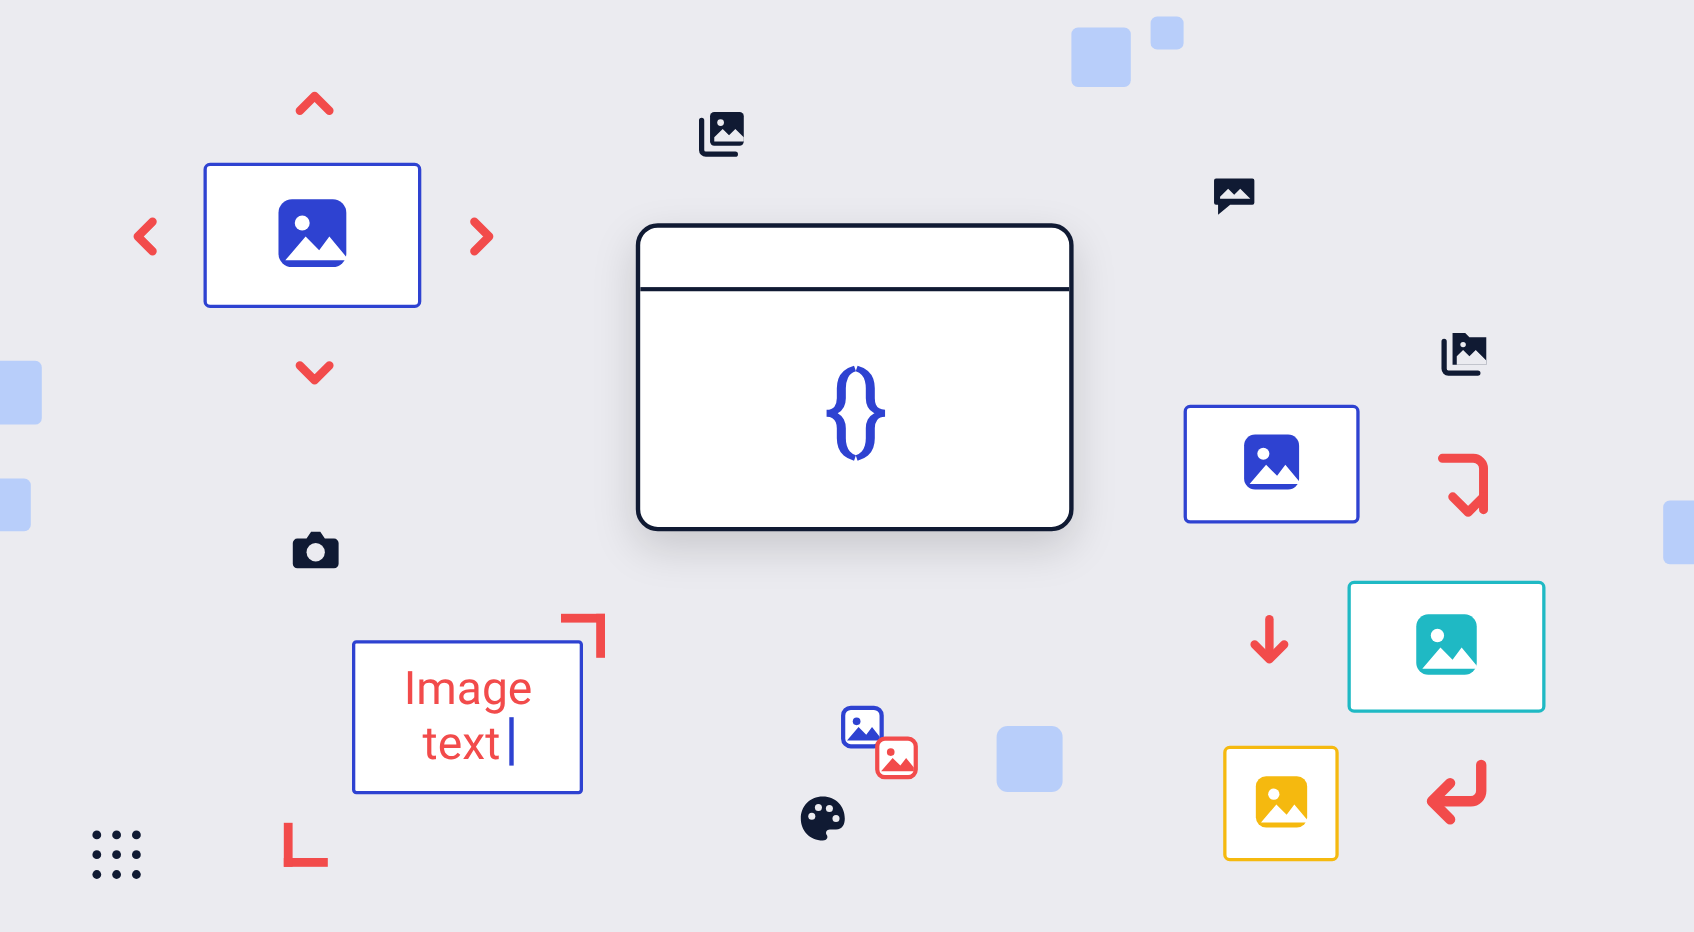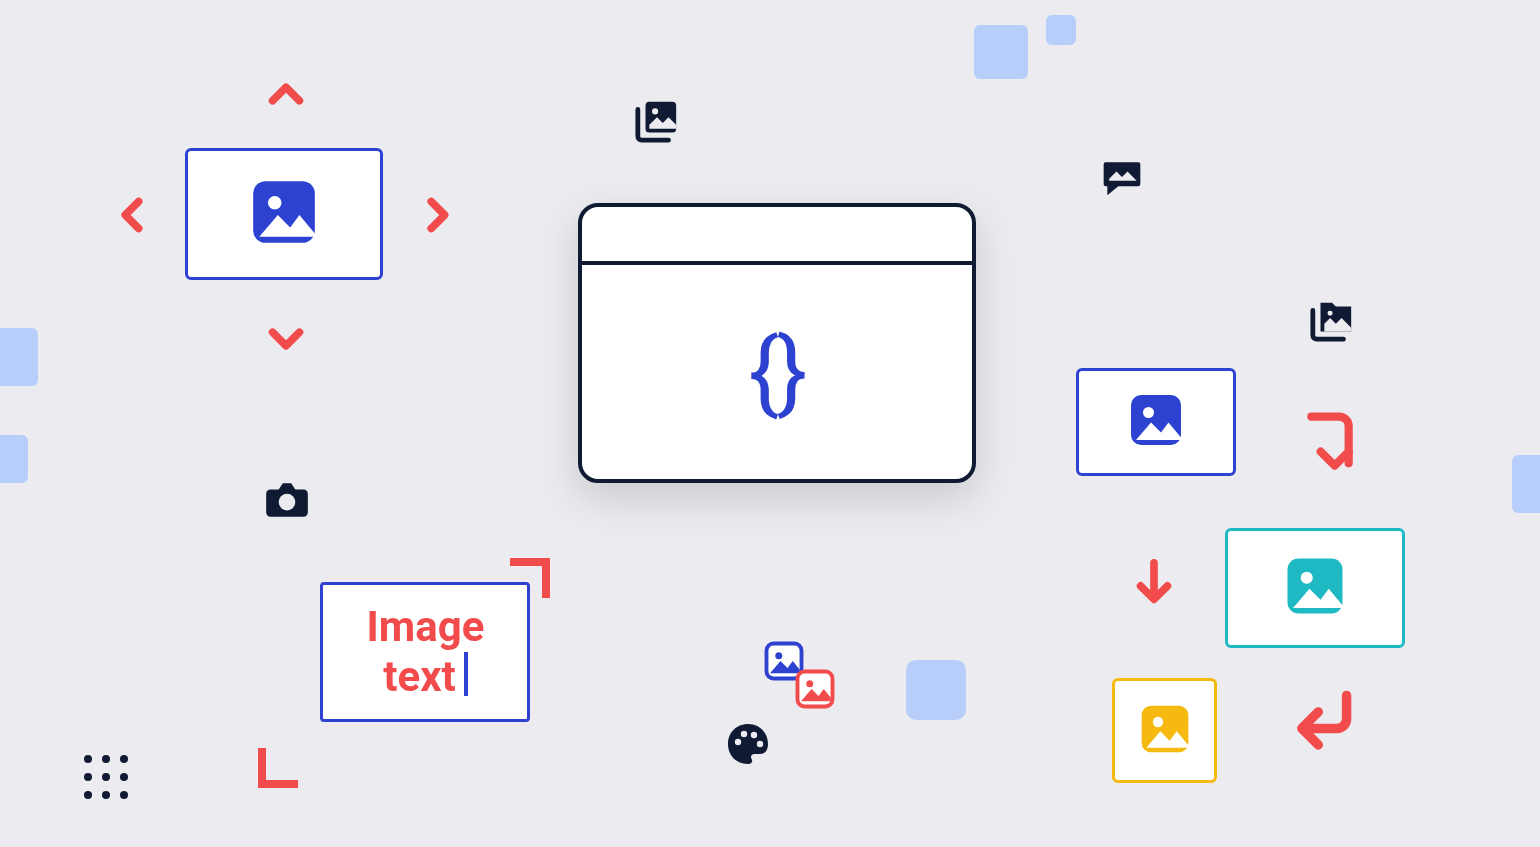--- a/index.html
+++ b/index.html
@@ -46,21 +46,21 @@
   .img-card-yellow {
     border: 3px solid #F5B90F; background: #fff; border-radius: 6px;
     display:flex; align-items:center; justify-content:center;
   }
 
   
   .image-text-box {
     left: 320px; top: 582px; width: 210px; height: 140px;
     border: 3px solid #2E42D1; background: #fff; border-radius: 4px;
     display:flex; flex-direction:column; align-items:center; justify-content:center;
-    color: #F24B4B; font-size: 42px; font-weight: 700; line-height: 1.2;
+    color: #F24B4B; font-size: 42px; font-weight: 400; line-height: 1.2;
     padding-left: 1px;
   }
   .image-text-box .row2 { display:flex; align-items:flex-start; }
   .image-text-box .cursor {
     width: 4px; height: 44px; background: #2E42D1; margin-left: 8px;
   }
   .corner { width: 40px; height: 40px; }
   .corner.tr { border-right: 8px solid #F24B4B; border-top: 8px solid #F24B4B; }
   .corner.bl { border-left: 8px solid #F24B4B; border-bottom: 8px solid #F24B4B; }
 

